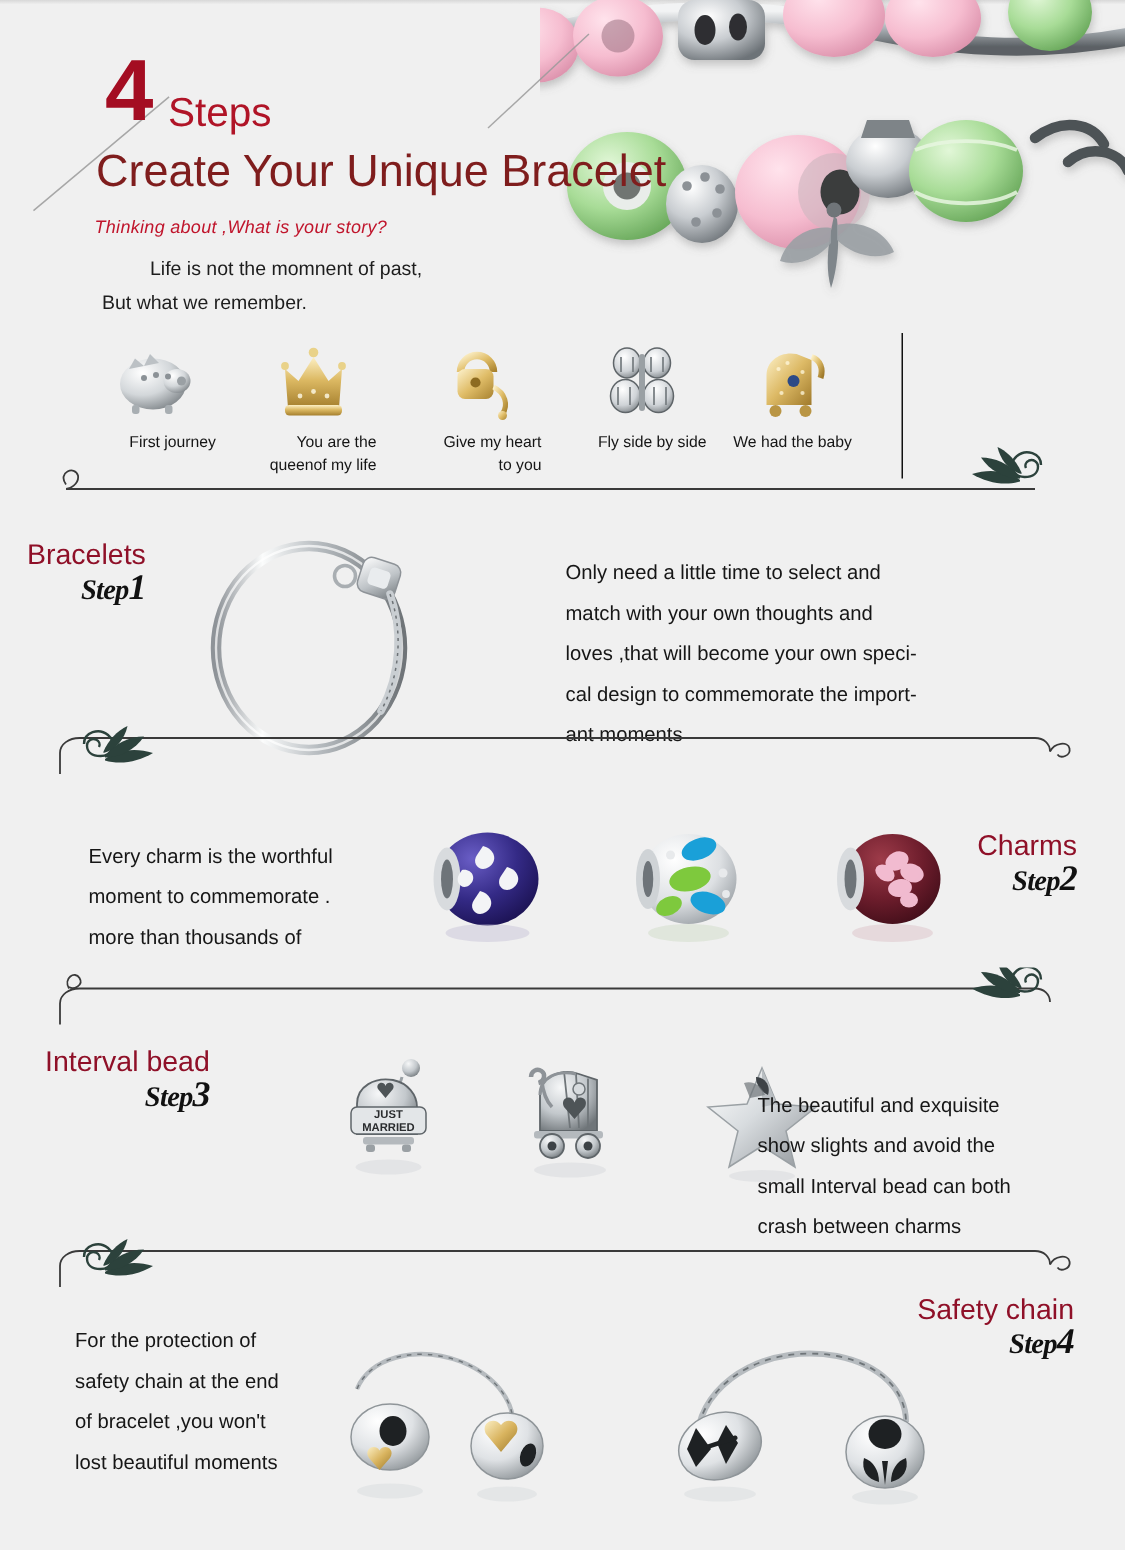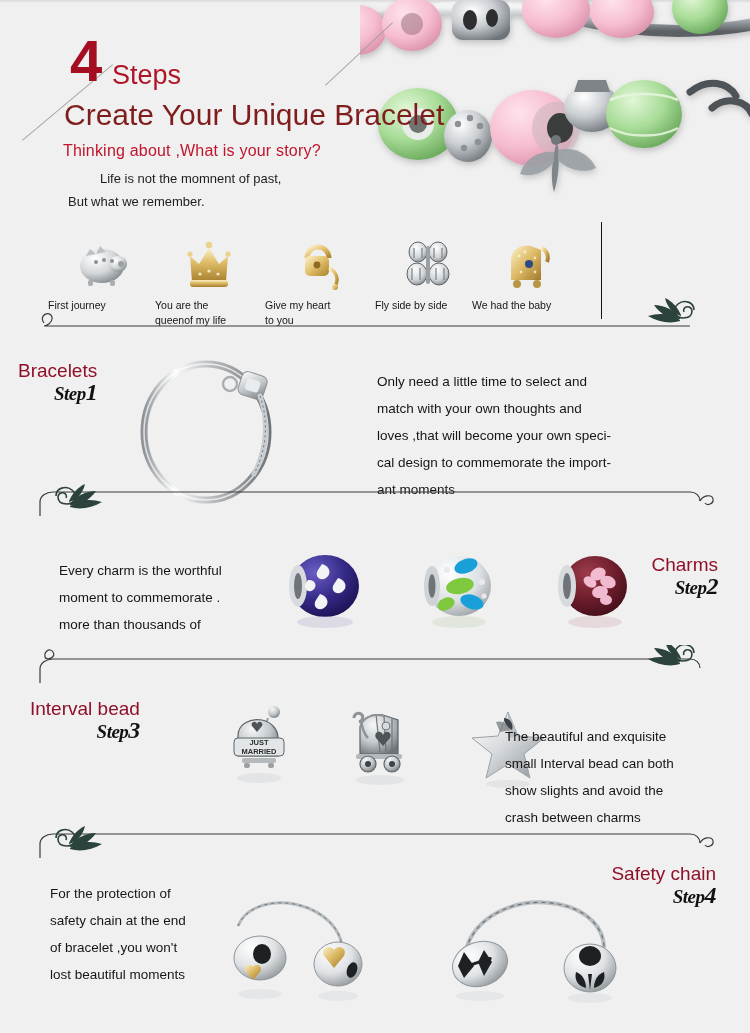--- a/index.html
+++ b/index.html
@@ -40,33 +40,33 @@
     font-size:27px;line-height:27px;color:#b01427;
     font-family:"Liberation Sans","DejaVu Sans",sans-serif;
   }
   .hero-title{
     position:absolute;left:64px;top:98px;
     font-size:30px;line-height:34px;color:#7f1d1d;
     white-space:nowrap;
   }
   .hero-sub{
     position:absolute;left:63px;top:141px;
-    font-size:16px;line-height:20px;color:#c0152c;
-    letter-spacing:.2px;white-space:nowrap;
+    font-size:12px;line-height:20px;color:#c0152c;
+    letter-spacing:.2px;white-space:nowrap;font-style:italic;
   }
   .hero-line{
     position:absolute;left:68px;font-size:13px;line-height:17px;color:#1d1d1d;
     white-space:nowrap;
   }
   .hero-line-1{top:170px;margin-left:32px;}
   .hero-line-2{top:193px;}
 
   
   .charm-strip{position:absolute;left:0;top:228px;width:750px;height:95px;}
-  .charm-cell{position:absolute;top:10px;width:108px;}
+  .charm-cell{position:absolute;top:0;width:108px;text-align:right;}
   .charm-cell .thumb{
     height:52px;display:flex;align-items:flex-end;justify-content:center;
   }
   .charm-cell .cap{
     margin-top:8px;font-size:10.5px;line-height:15px;color:#151515;
     width:96px;
   }
   .vline{
     position:absolute;left:601px;top:222px;width:1px;height:97px;background:#111;
   }
@@ -559,22 +559,22 @@
         <path d="M42,8 L52,32 L42,34 Z" fill="#b9bec2"></path>
         <path d="M38,14 C44,14 48,20 46,26 C42,24 38,20 38,14 Z" fill="#3d4246"></path>
         <path d="M30,18 C36,16 42,20 44,26 L34,28 Z" fill="#6f7579" opacity=".7"></path>
         <ellipse cx="42" cy="80" rx="22" ry="4" fill="#cfd3d6" opacity=".4"></ellipse>
       </svg>
     </div>
   </div>
 
   <div class="body-text" style="left:505px;top:723px">
     <div>The beautiful and exquisite</div>
+    <div>show  slights  and avoid  the</div>
     <div>small Interval bead can both</div>
-    <div>show  slights  and avoid  the</div>
     <div>crash between charms</div>
   </div>
 
   <div class="divider" style="top:812px">
     <svg width="750" height="46" viewBox="0 0 750 46">
       <path d="M40,48 L40,32 C40,26 46,22 53,22 L690,22 C696,22 700,26 700,31" fill="none" stroke="#3a3a3a" stroke-width="1.2"></path>
       <path d="M700,31 C703,25 712,24 713,29 C714,34 707,36 705,33" fill="none" stroke="#3a3a3a" stroke-width="1.2"></path>
       <g fill="#2c423c" transform="translate(44,4) scale(-1,1) translate(-70,0)">
         <path d="M58,22 C58,14 48,11 42,16 C36,21 39,30 47,30 C53,30 56,27 56,23 C56,20 53,18 50,19 C48,20 47,22 48,24" fill="none" stroke="#2c423c" stroke-width="1.6"></path>
         <path d="M44,32 C36,26 24,24 12,28 C22,34 34,36 44,33 Z"></path>

